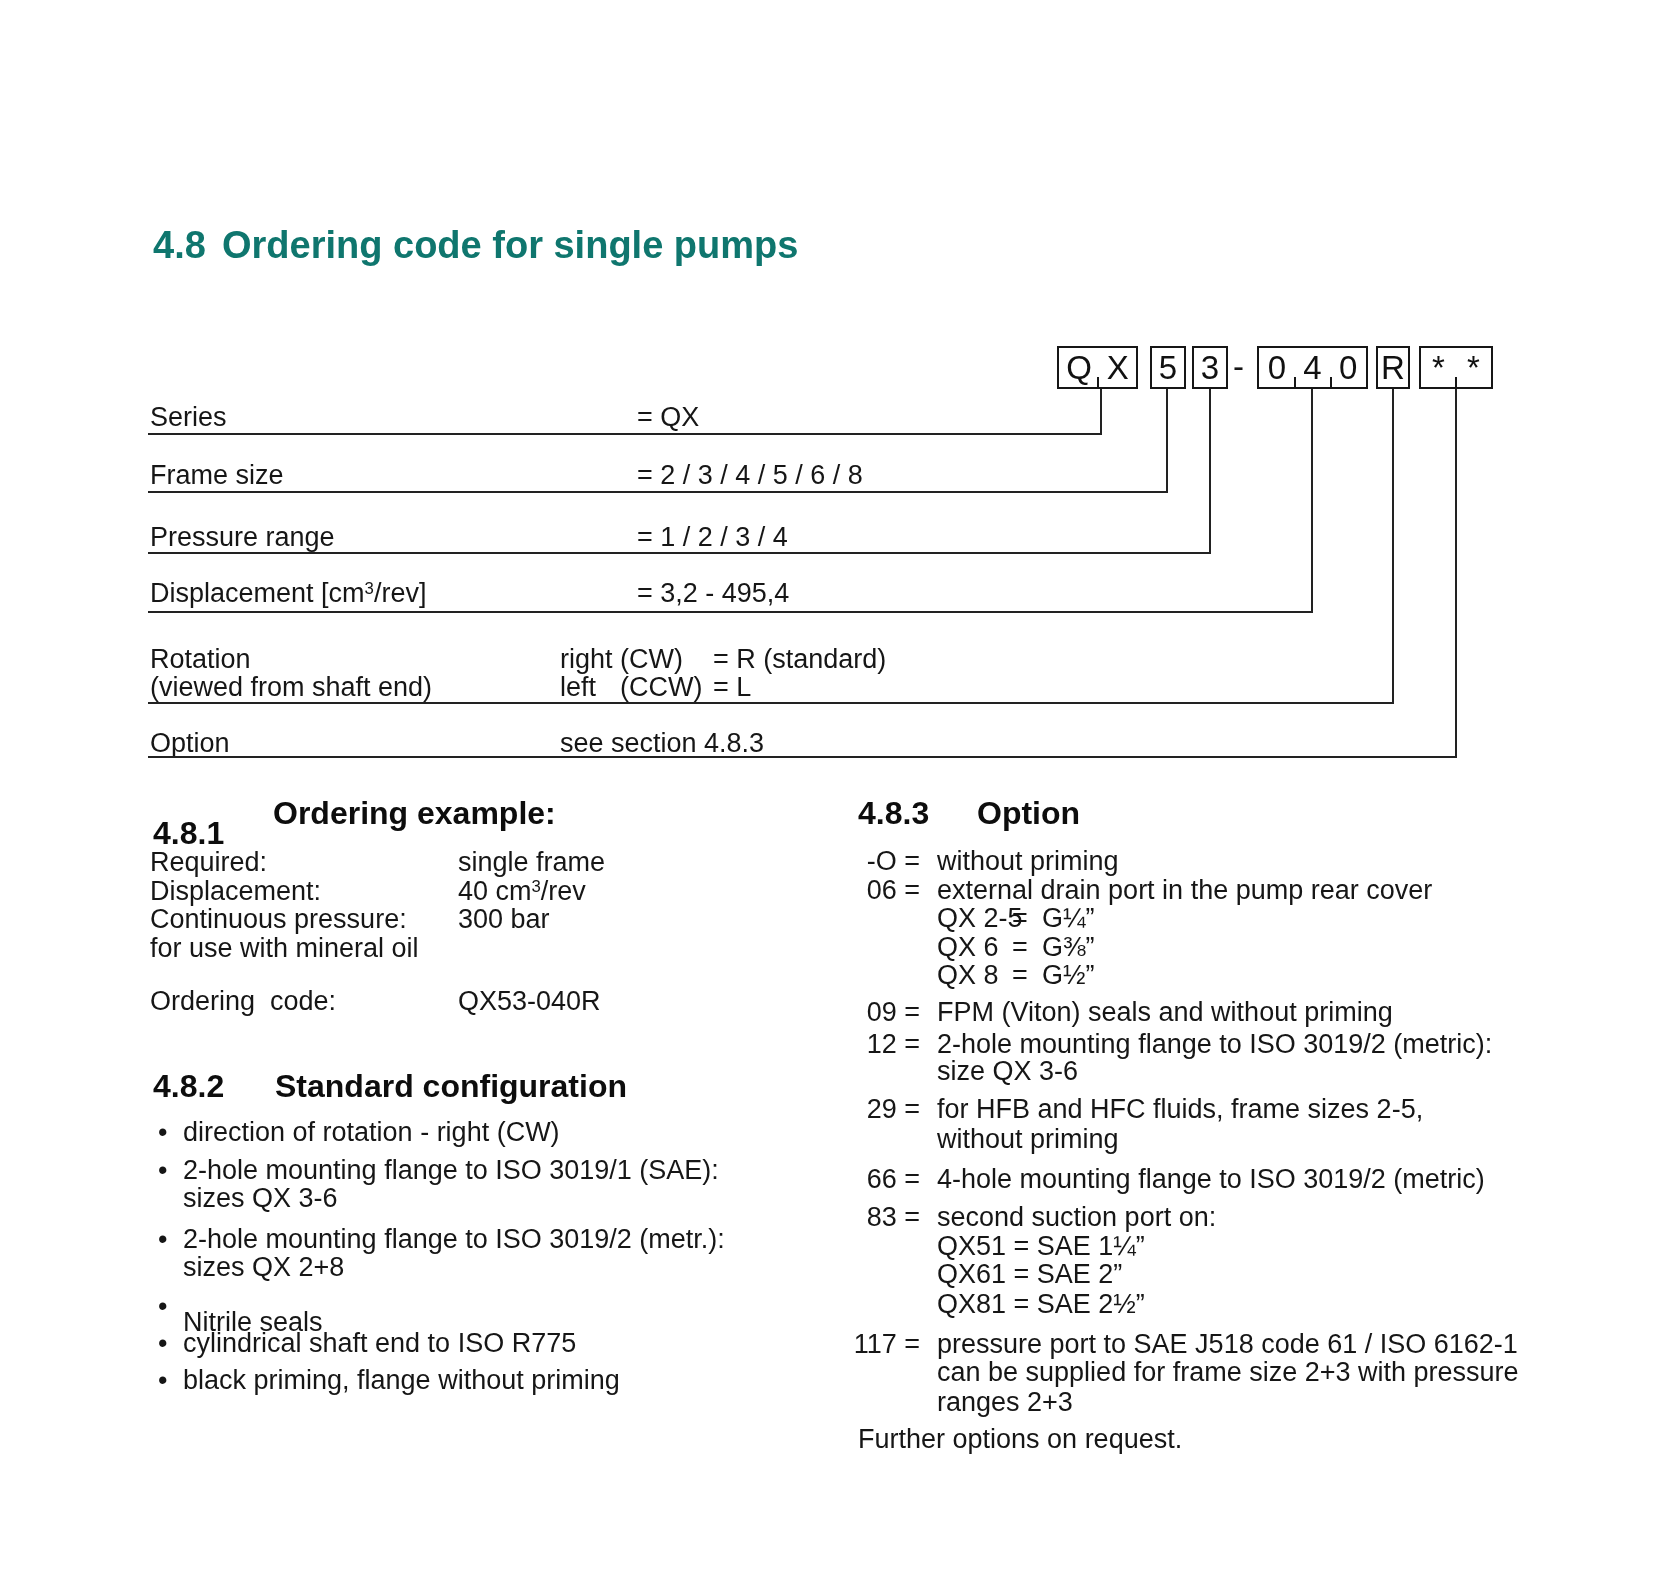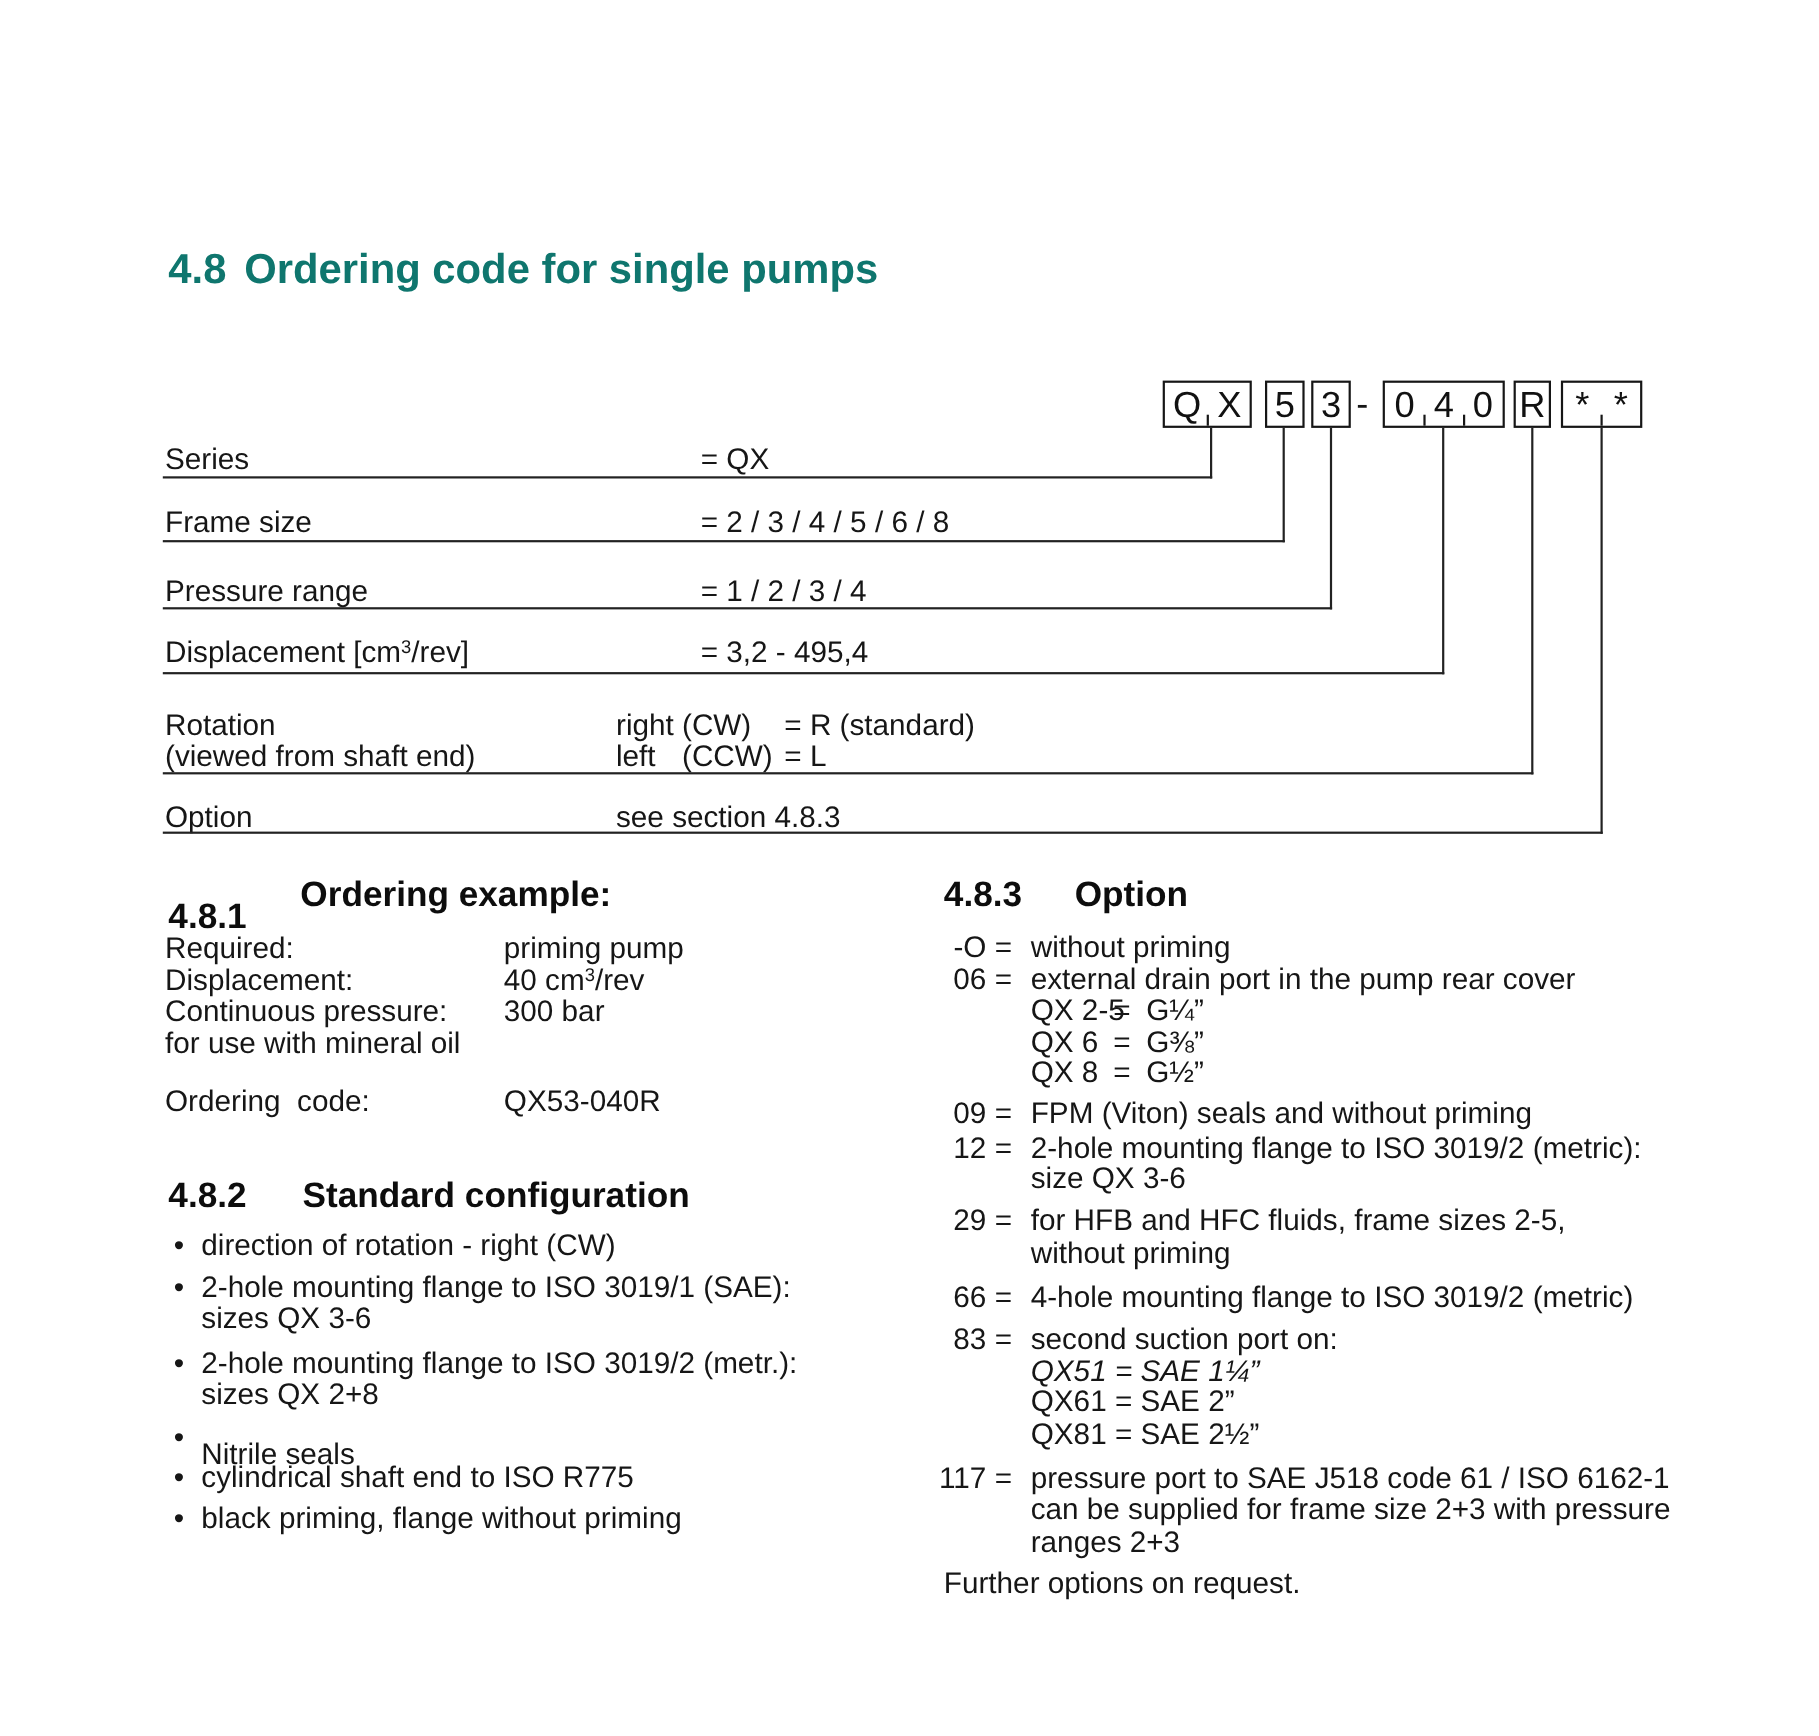--- a/index.html
+++ b/index.html
@@ -89,21 +89,21 @@
   <i class="vl" style="left:1166px;top:389px;height:104px;"></i>
   <i class="vl" style="left:1209px;top:389px;height:165px;"></i>
   <i class="vl" style="left:1311px;top:389px;height:224px;"></i>
   <i class="vl" style="left:1392px;top:389px;height:315px;"></i>
   <i class="vl" style="left:1455px;top:389px;height:369px;"></i>
 
   <span class="t h" style="left:153px;top:797px;margin-top:20px;">4.8.1</span>
   <span class="t h" style="left:273px;top:797px;">Ordering example:</span>
 
   <span class="t" style="left:150px;top:849px;">Required:</span>
-  <span class="t" style="left:458px;top:849px;">priming pump</span>
+  <span class="t" style="left:458px;top:849px;">single frame</span>
   <span class="t" style="left:150px;top:878px;">Displacement:</span>
   <span class="t" style="left:458px;top:878px;"><span>40 cm</span><span class="sup">3</span><span>/rev</span></span>
   <span class="t" style="left:150px;top:906px;">Continuous pressure:</span>
   <span class="t" style="left:458px;top:906px;">300 bar</span>
   <span class="t" style="left:150px;top:935px;">for use with mineral oil</span>
   <span class="t" style="left:150px;top:988px;">Ordering  code:</span>
   <span class="t" style="left:458px;top:988px;">QX53-040R</span>
 
   <span class="t h" style="left:153px;top:1070px;">4.8.2</span>
   <span class="t h" style="left:275px;top:1070px;">Standard configuration</span>
@@ -155,21 +155,21 @@
 
   <span class="code" style="left:820px;top:1096px;">29 =</span>
   <span class="t" style="left:937px;top:1096px;">for HFB and HFC fluids, frame sizes 2-5,</span>
   <span class="t" style="left:937px;top:1126px;">without priming</span>
 
   <span class="code" style="left:820px;top:1166px;">66 =</span>
   <span class="t" style="left:937px;top:1166px;">4-hole mounting flange to ISO 3019/2 (metric)</span>
 
   <span class="code" style="left:820px;top:1204px;">83 =</span>
   <span class="t" style="left:937px;top:1204px;">second suction port on:</span>
-  <span class="t" style="left:937px;top:1233px;font-style:italic;">QX51 = SAE 1¼”</span>
+  <span class="t" style="left:937px;top:1233px;">QX51 = SAE 1¼”</span>
   <span class="t" style="left:937px;top:1261px;">QX61 = SAE 2”</span>
   <span class="t" style="left:937px;top:1291px;">QX81 = SAE 2½”</span>
 
   <span class="code" style="left:820px;top:1331px;">117 =</span>
   <span class="t" style="left:937px;top:1331px;">pressure port to SAE J518 code 61 / ISO 6162-1</span>
   <span class="t" style="left:937px;top:1359px;">can be supplied for frame size 2+3 with pressure</span>
   <span class="t" style="left:937px;top:1389px;">ranges 2+3</span>
 
   <span class="t" style="left:858px;top:1426px;">Further options on request.</span>
 

